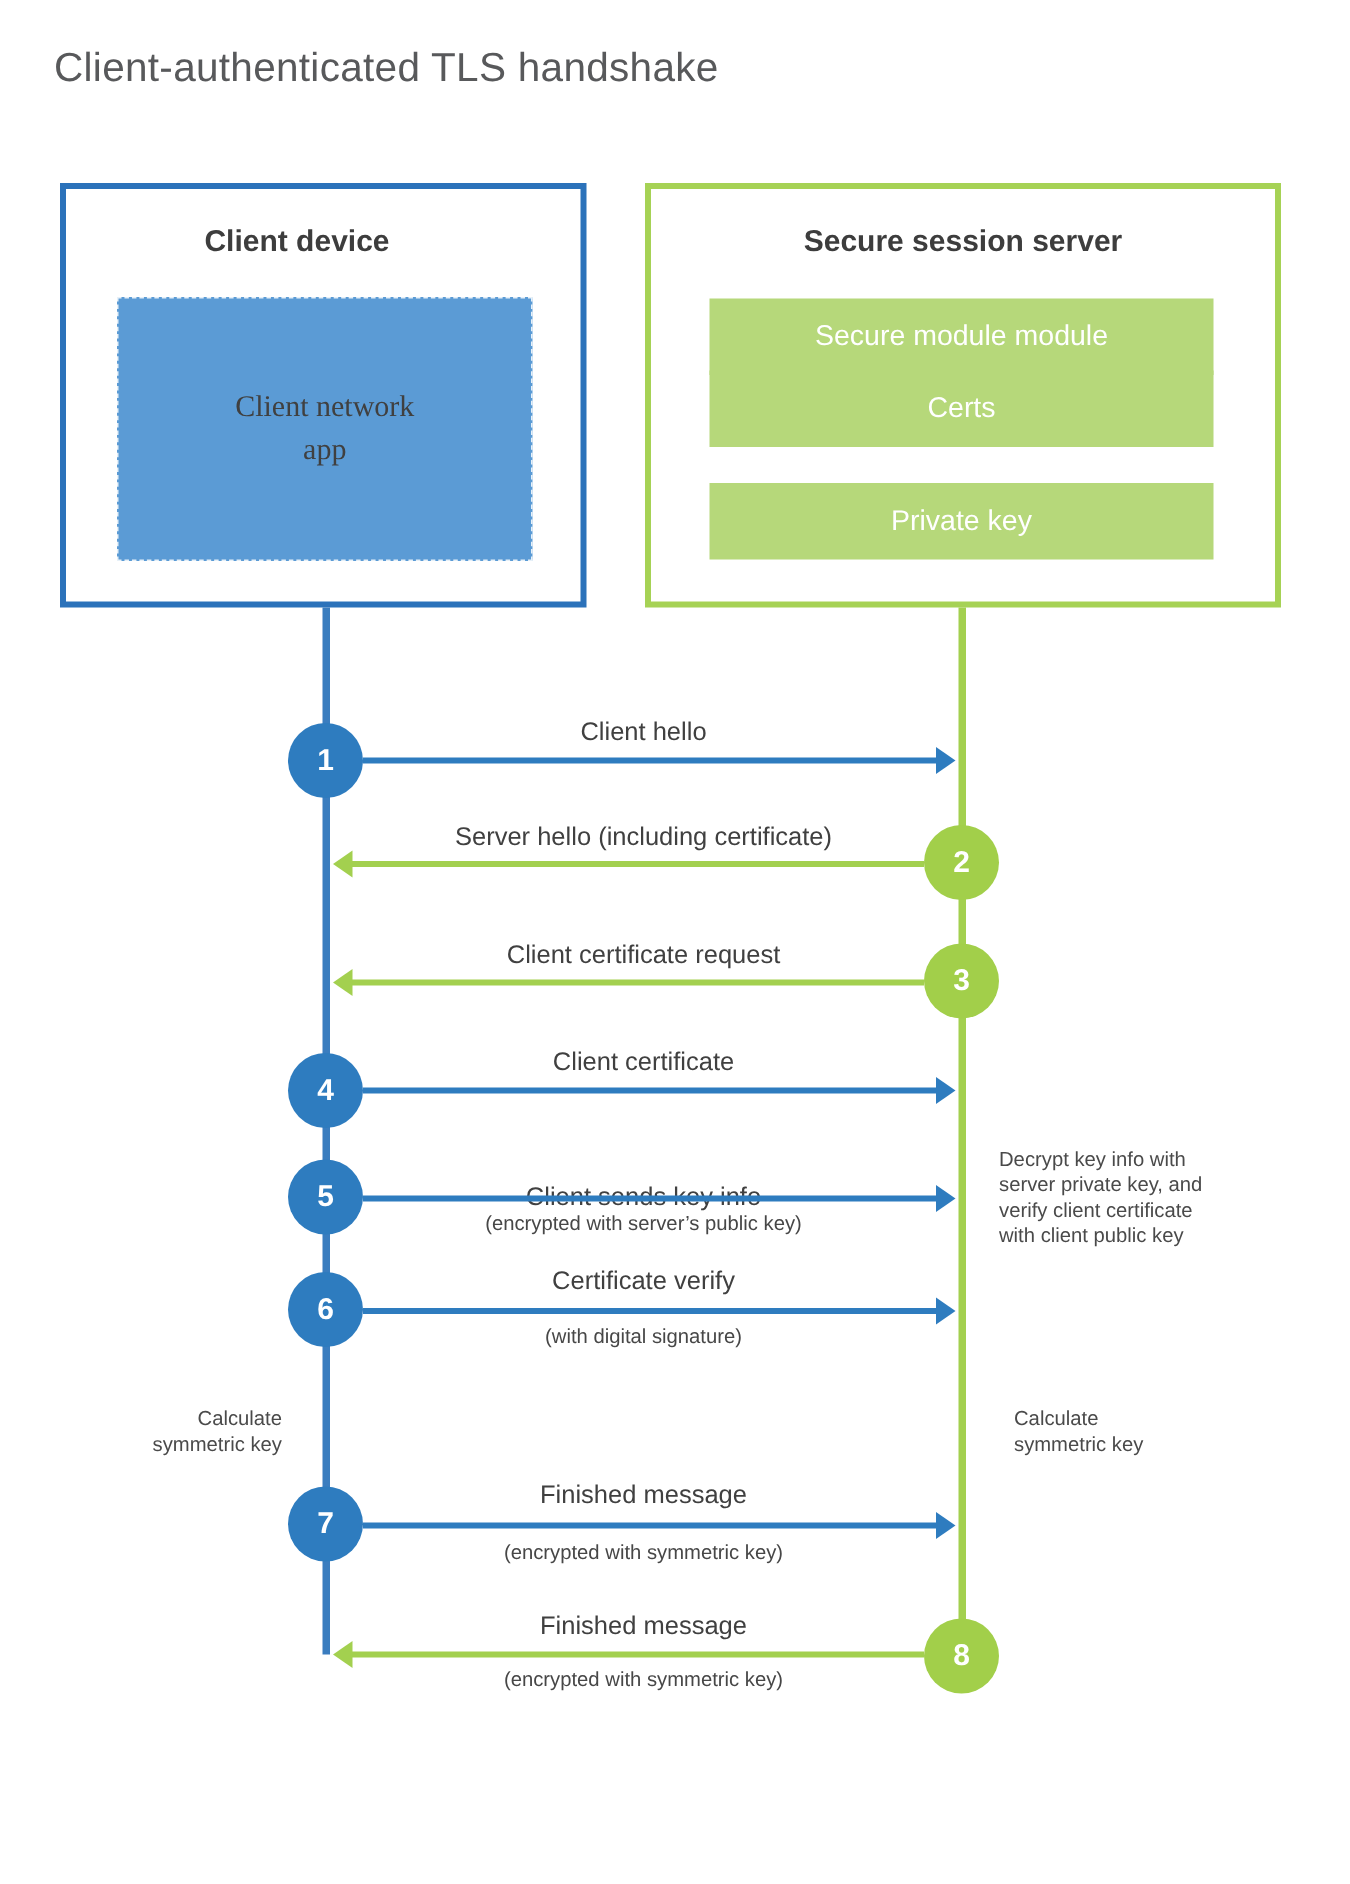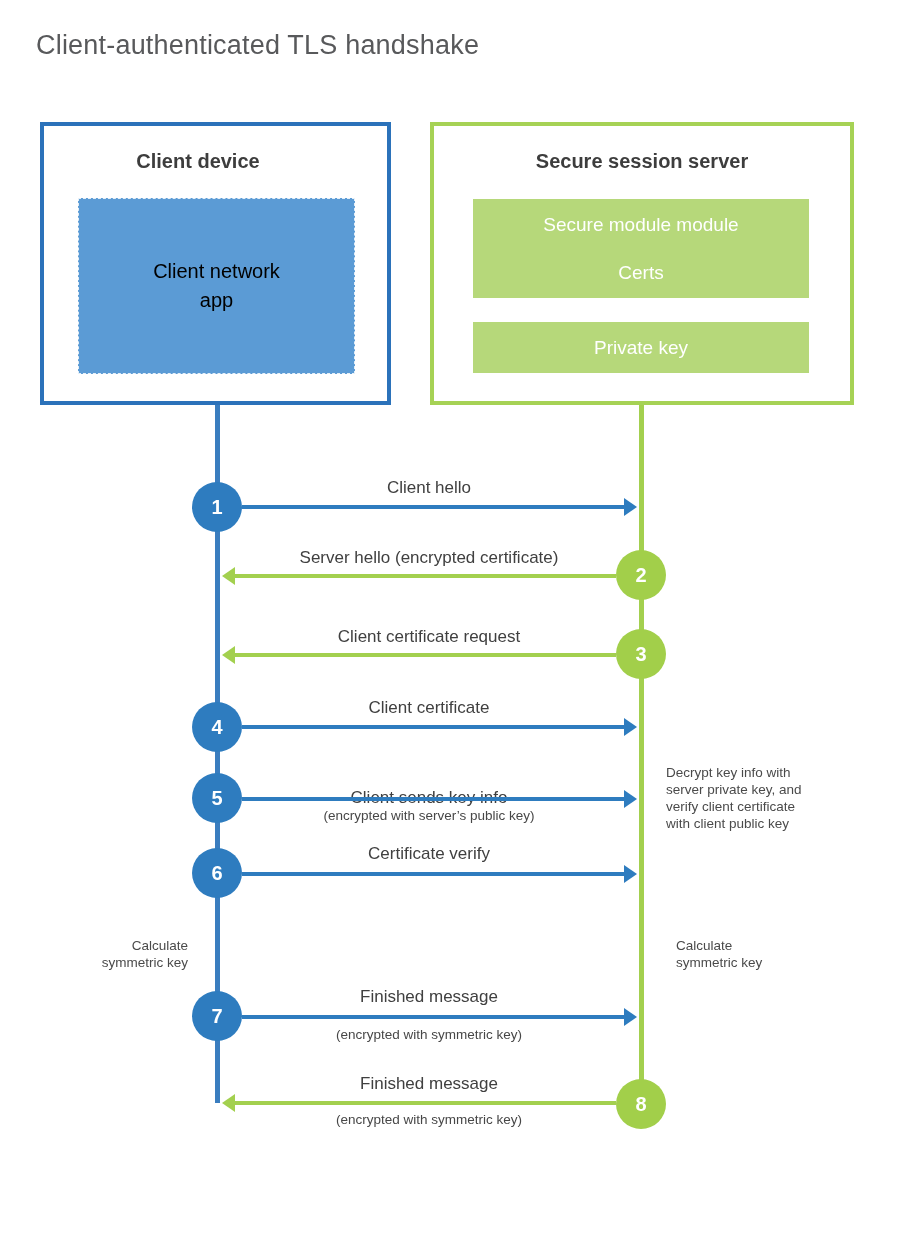--- a/index.html
+++ b/index.html
@@ -12,21 +12,21 @@
   .actor-box{position:absolute;top:122px;height:283px;background:#ffffff;box-sizing:border-box;}
   .client-box{left:40px;width:351px;border:4px solid #2b72ba;}
   .server-box{left:430px;width:424px;border:4px solid #a6d255;}
   .actor-header{position:absolute;top:150px;font-size:20px;font-weight:bold;color:#3d3d3d;text-align:center;}
   .client-header{left:40px;width:316px;}
   .server-header{left:430px;width:424px;}
 
   .app-box{position:absolute;left:78px;top:198px;width:277px;height:176px;background:#5b9bd5;
     border:1px dashed rgba(255,255,255,0.85);box-sizing:border-box;
     display:flex;align-items:center;justify-content:center;text-align:center;
-    color:#000000;font-size:20px;line-height:29px;white-space:pre-line;}
+    color:#404040;font-size:20px;line-height:29px;white-space:pre-line;font-family:Liberation Serif, serif;}
 
   .module-bar{position:absolute;left:473px;width:336px;height:51px;background:#b6d87a;
     display:flex;align-items:center;justify-content:center;color:#ffffff;font-size:19px;}
   .bar-1{top:199px;} .bar-2{top:247px;} .bar-3{top:322px;}
 
   
   .lifeline{position:absolute;width:5px;top:405px;}
   .lifeline.blue{left:215px;height:698px;background:#3a7dbf;}
   .lifeline.green{left:639px;height:684px;background:#a3d04f;}
 
@@ -96,21 +96,21 @@
 
   <div class="lbl l1">Client hello</div>
   <div class="arrow blue right a1">
       <div class="shaft"></div>
       <div class="head"></div>
     </div>
   <div class="circle blue c1">
       <span>1</span>
     </div>
 
-  <div class="lbl l2">Server hello (encrypted certificate)</div>
+  <div class="lbl l2">Server hello (including certificate)</div>
   <div class="arrow green left a2">
       <div class="shaft"></div>
       <div class="head"></div>
     </div>
   <div class="circle green c2">
       <span>2</span>
     </div>
 
   <div class="lbl l3">Client certificate request</div>
   <div class="arrow green left a3">
@@ -138,20 +138,21 @@
   <div class="sub s5sub">(encrypted with server’s public key)</div>
   <div class="circle blue c5">
       <span>5</span>
     </div>
 
   <div class="lbl l6">Certificate verify</div>
   <div class="arrow blue right a6">
       <div class="shaft"></div>
       <div class="head"></div>
     </div>
+  <div class="sub s6sub">(with digital signature)</div>
   <div class="circle blue c6">
       <span>6</span>
     </div>
 
   <div class="lbl l7">Finished message</div>
   <div class="arrow blue right a7">
       <div class="shaft"></div>
       <div class="head"></div>
     </div>
   <div class="sub s7sub">(encrypted with symmetric key)</div>

